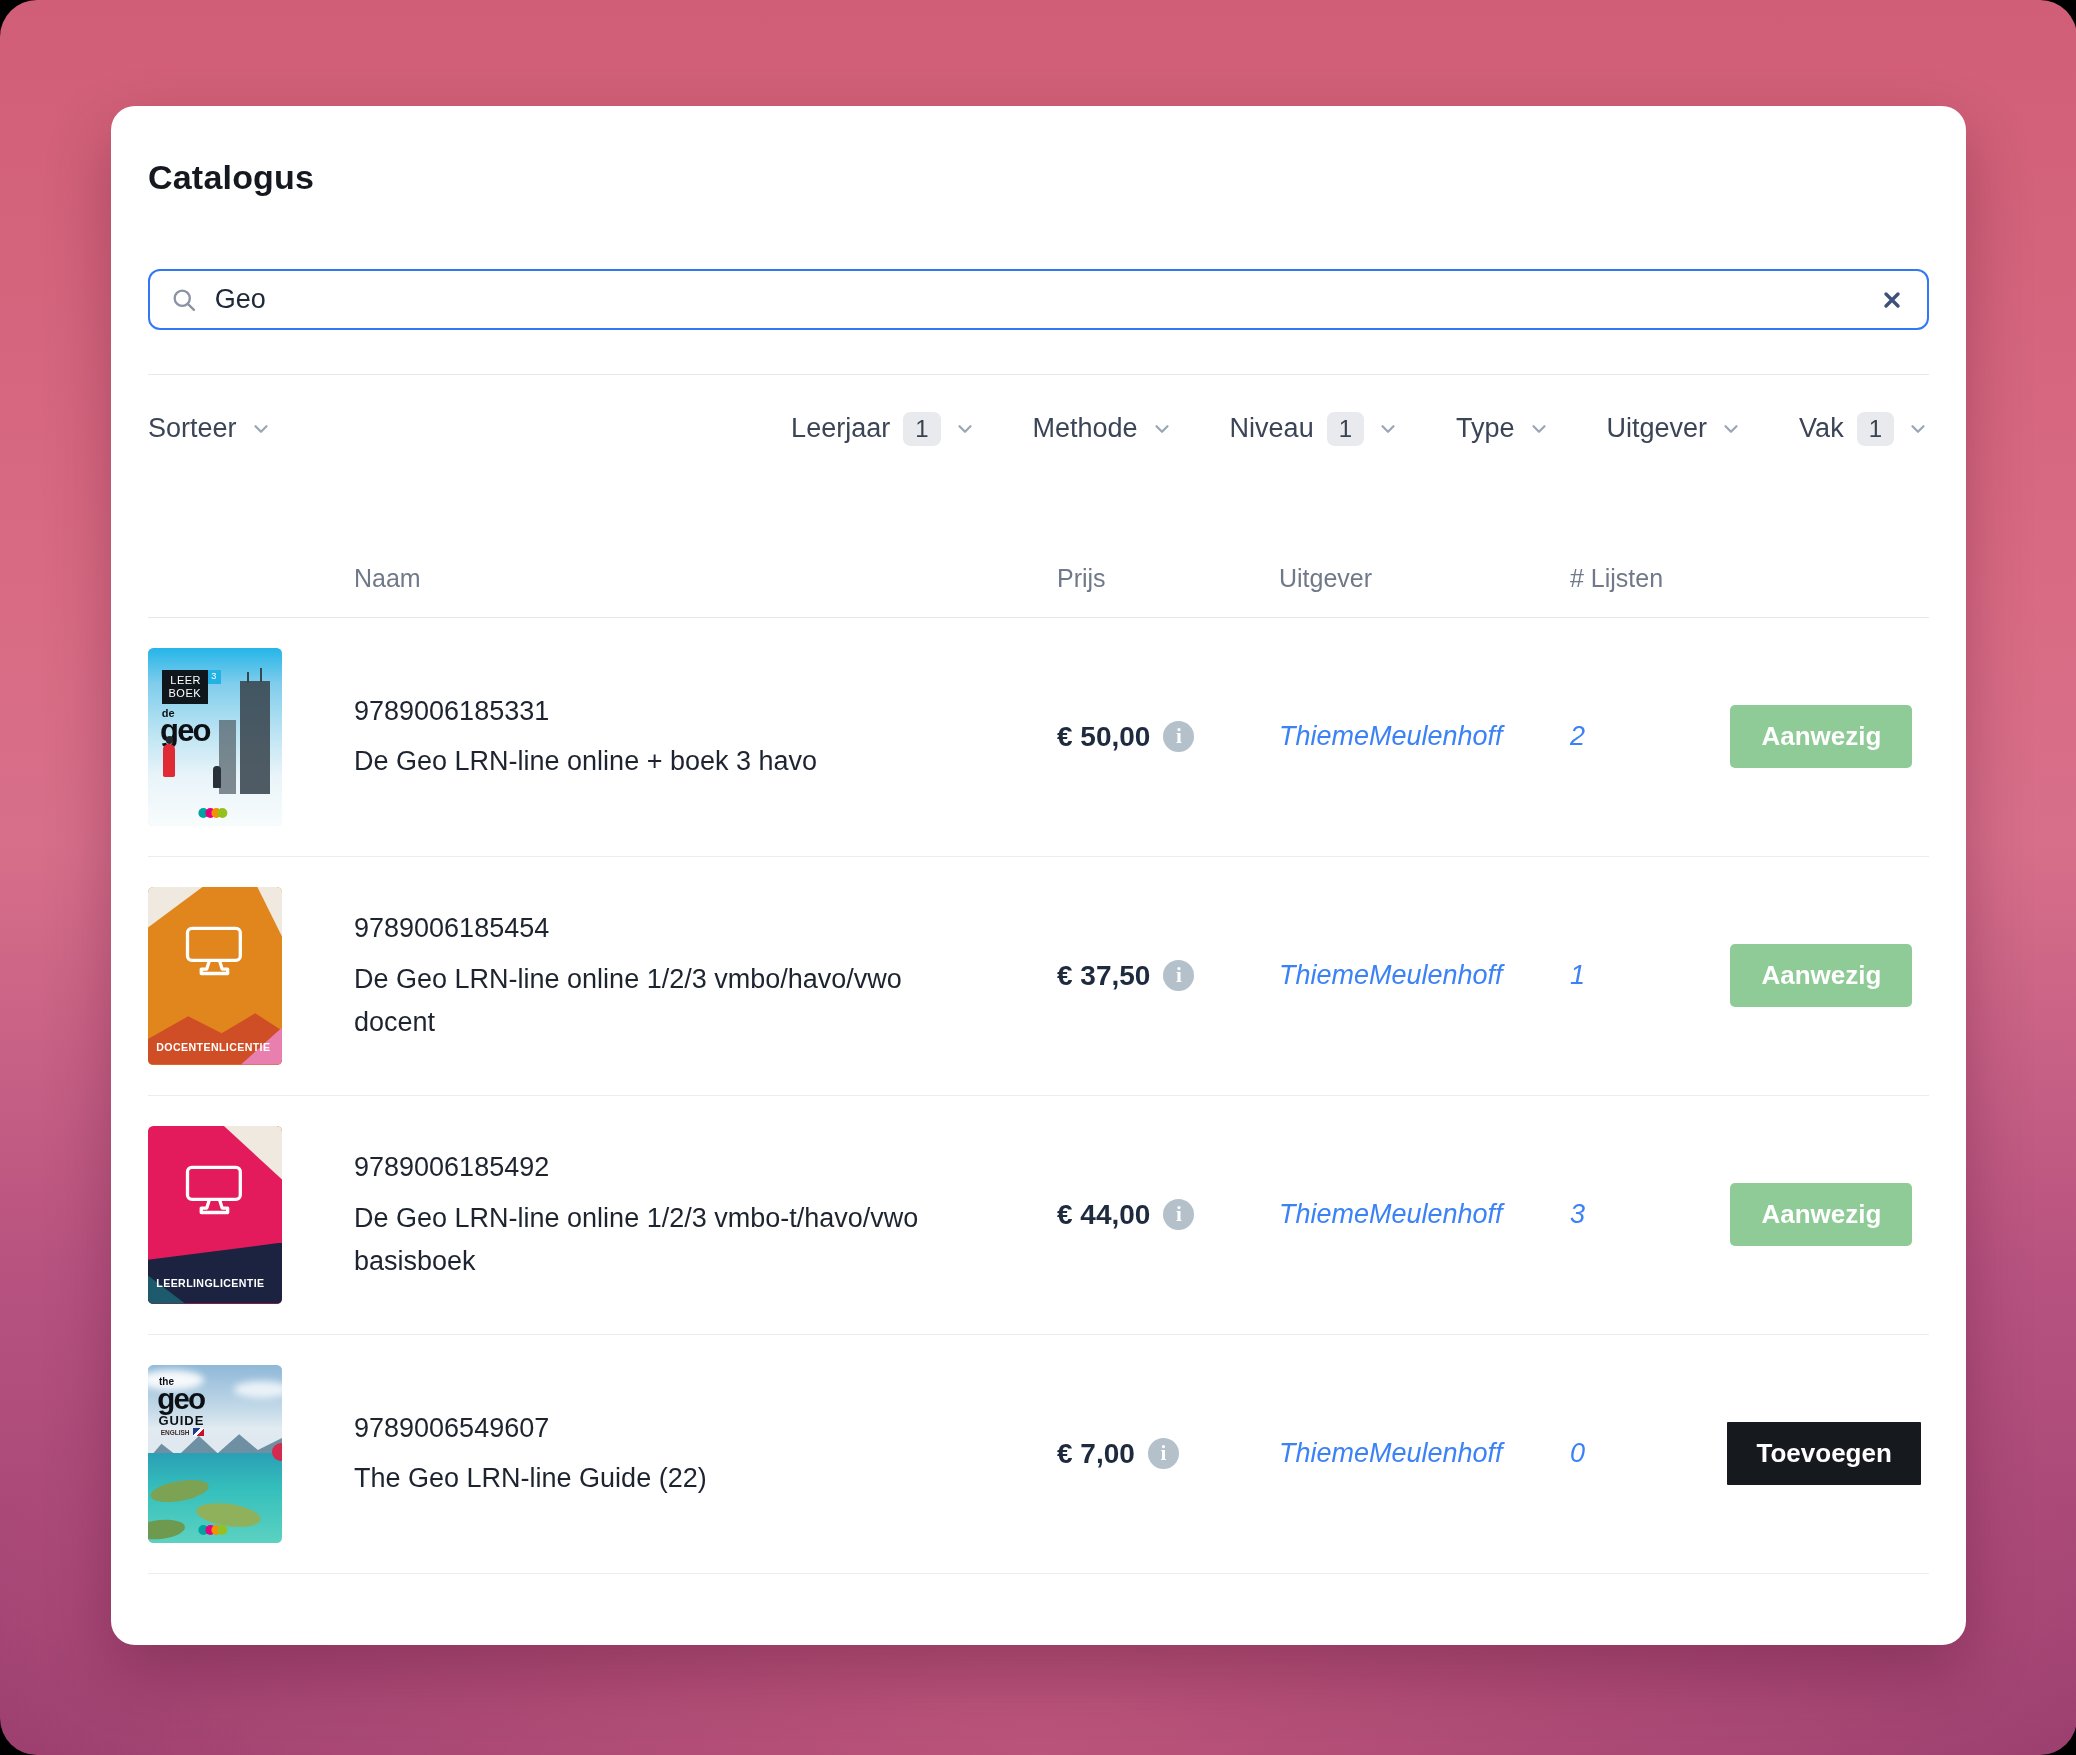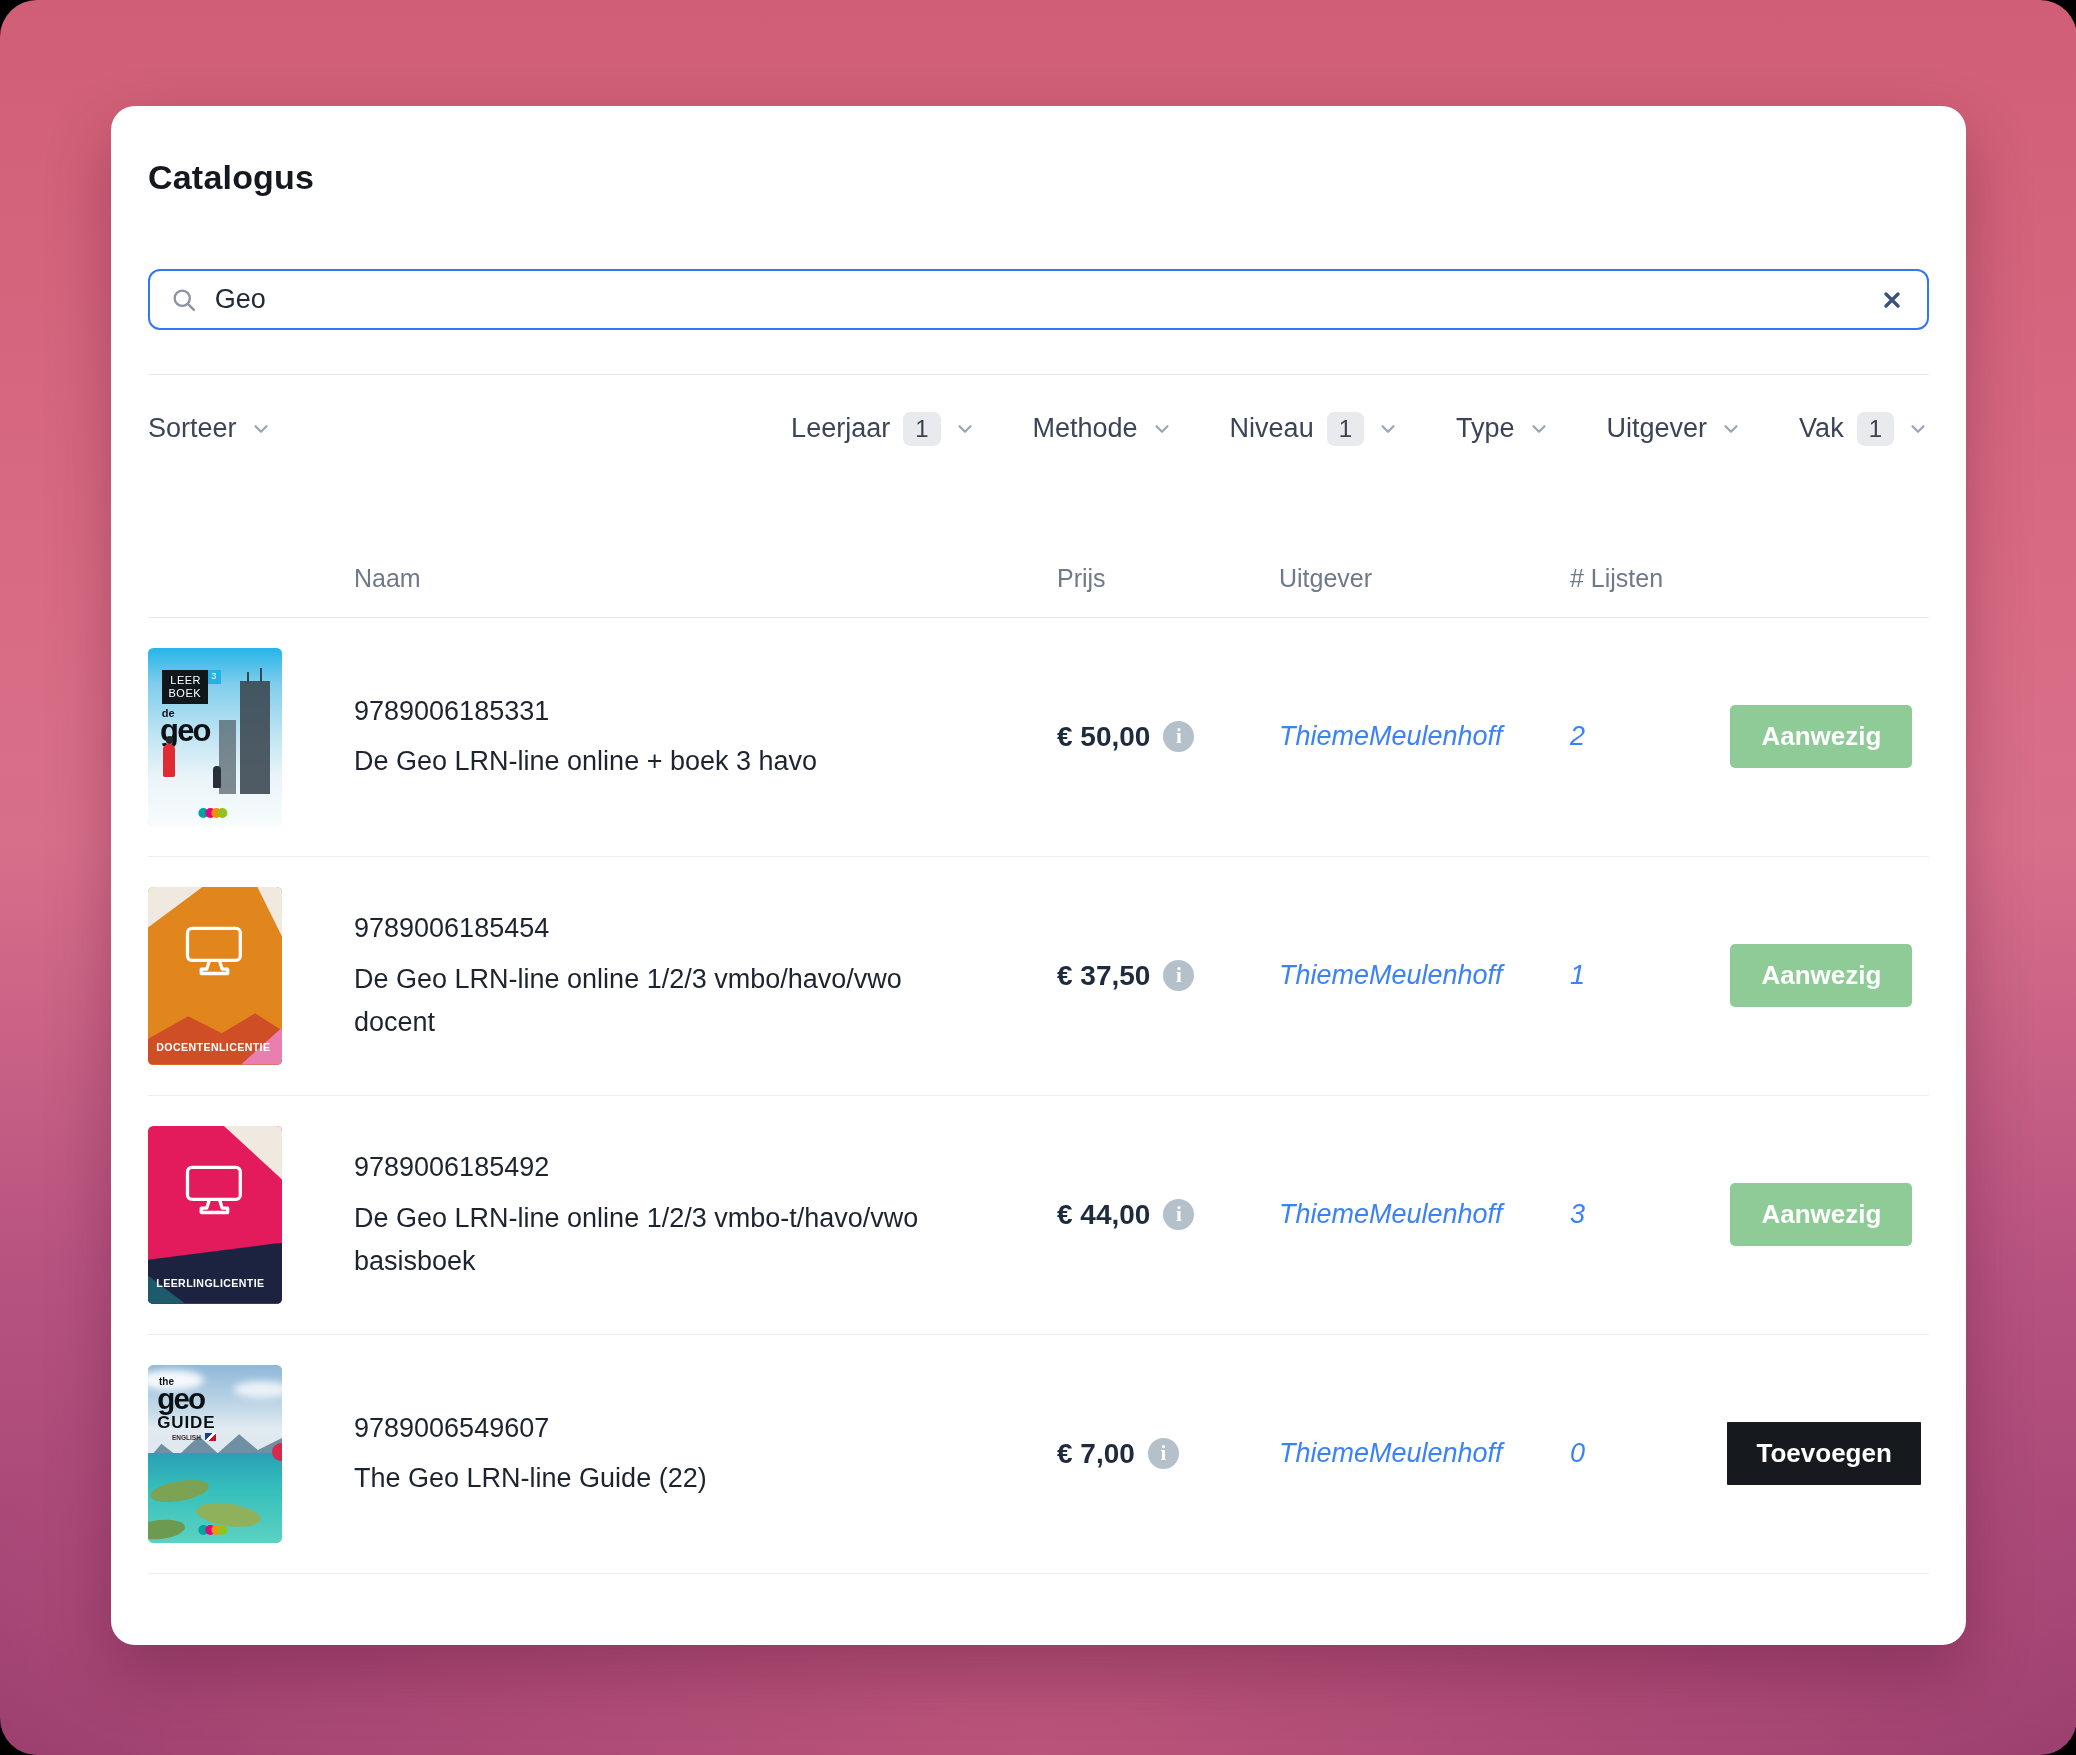--- a/index.html
+++ b/index.html
@@ -91,21 +91,21 @@
     clip-path:polygon(0 100%,100% 100%,0 0);}
   .cov-pink .cov-label{bottom:14.8px;}
 
   .cov-guide{background:linear-gradient(180deg,#8fb8d8 0%,#c6dbe9 26%,#e2ebf1 36%,#dfe9ef 40%);}
   .cloud{position:absolute;background:#fff;border-radius:50%;filter:blur(3.7px);opacity:.9;}
   .cl1{left:-9.2px;top:5.5px;width:65px;height:20px;}
   .cl2{right:-7.4px;top:16.6px;width:55px;height:16.6px;opacity:.75;}
   .guide-mark{position:absolute;left:9.2px;top:11px;color:#0c1014;z-index:3;}
   .guide-mark .pre{font-size:10px;font-weight:700;display:block;margin-left:1.8px;}
   .guide-mark .word{font-size:29.5px;font-weight:800;letter-spacing:-1.8px;line-height:.8;}
-  .guide-sub{font-size:17px;font-weight:800;letter-spacing:0.9px;margin-top:1.8px;text-align:right;}
+  .guide-sub{font-size:13px;font-weight:800;letter-spacing:0.9px;margin-top:1.8px;text-align:right;}
   .guide-lang{display:flex;align-items:center;gap:3.7px;justify-content:flex-end;font-size:6.5px;font-weight:700;color:#3c2b2b;}
   .flag{width:11px;height:7.4px;background:linear-gradient(135deg,#1d3c8f 0 40%,#fff 40% 60%,#c8102e 60% 100%);}
   .mountains{position:absolute;left:0;top:59px;width:100%;height:48px;background:#6f8fa3;
     clip-path:polygon(0 75%,10% 42%,22% 68%,38% 26%,52% 62%,68% 22%,82% 55%,100% 30%,100% 100%,0 100%);}
   .sea{position:absolute;left:0;bottom:0;width:100%;height:90px;
     background:linear-gradient(180deg,#2a9fb5 0%,#35bfbc 40%,#5cd2c1 100%);}
   .isl{position:absolute;background:#7ca254;border-radius:50%;}
   .i1{left:1.8px;bottom:42px;width:59px;height:20px;transform:rotate(-10deg);}
   .i2{left:48px;bottom:16.6px;width:65px;height:22px;transform:rotate(8deg);background:#8fb15c;}
   .i3{left:-13px;bottom:3.7px;width:50px;height:18.5px;transform:rotate(-6deg);background:#6d9a4e;}

